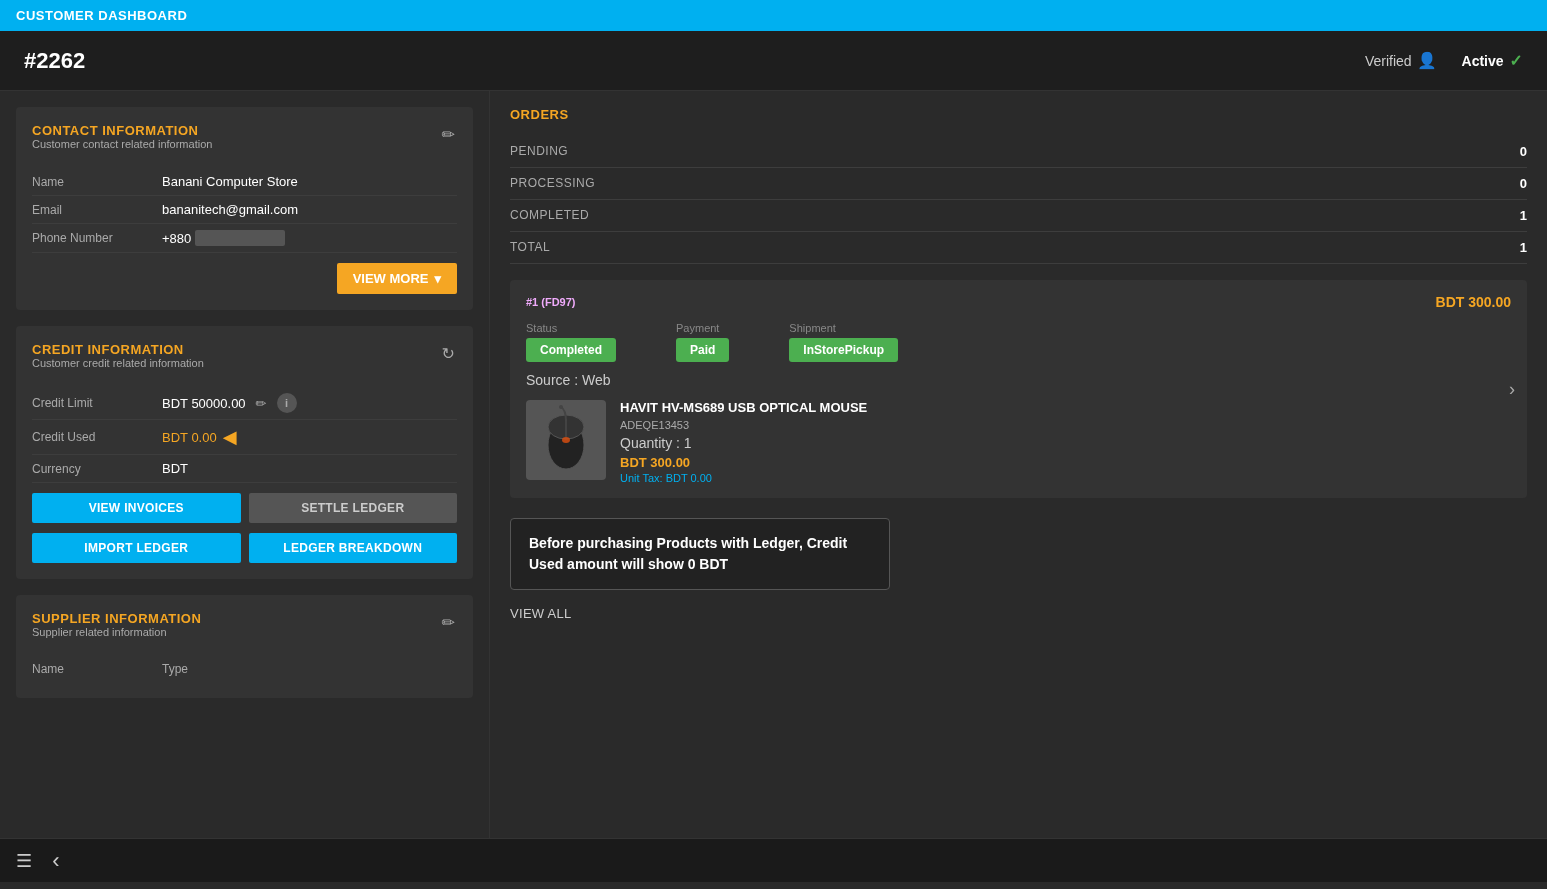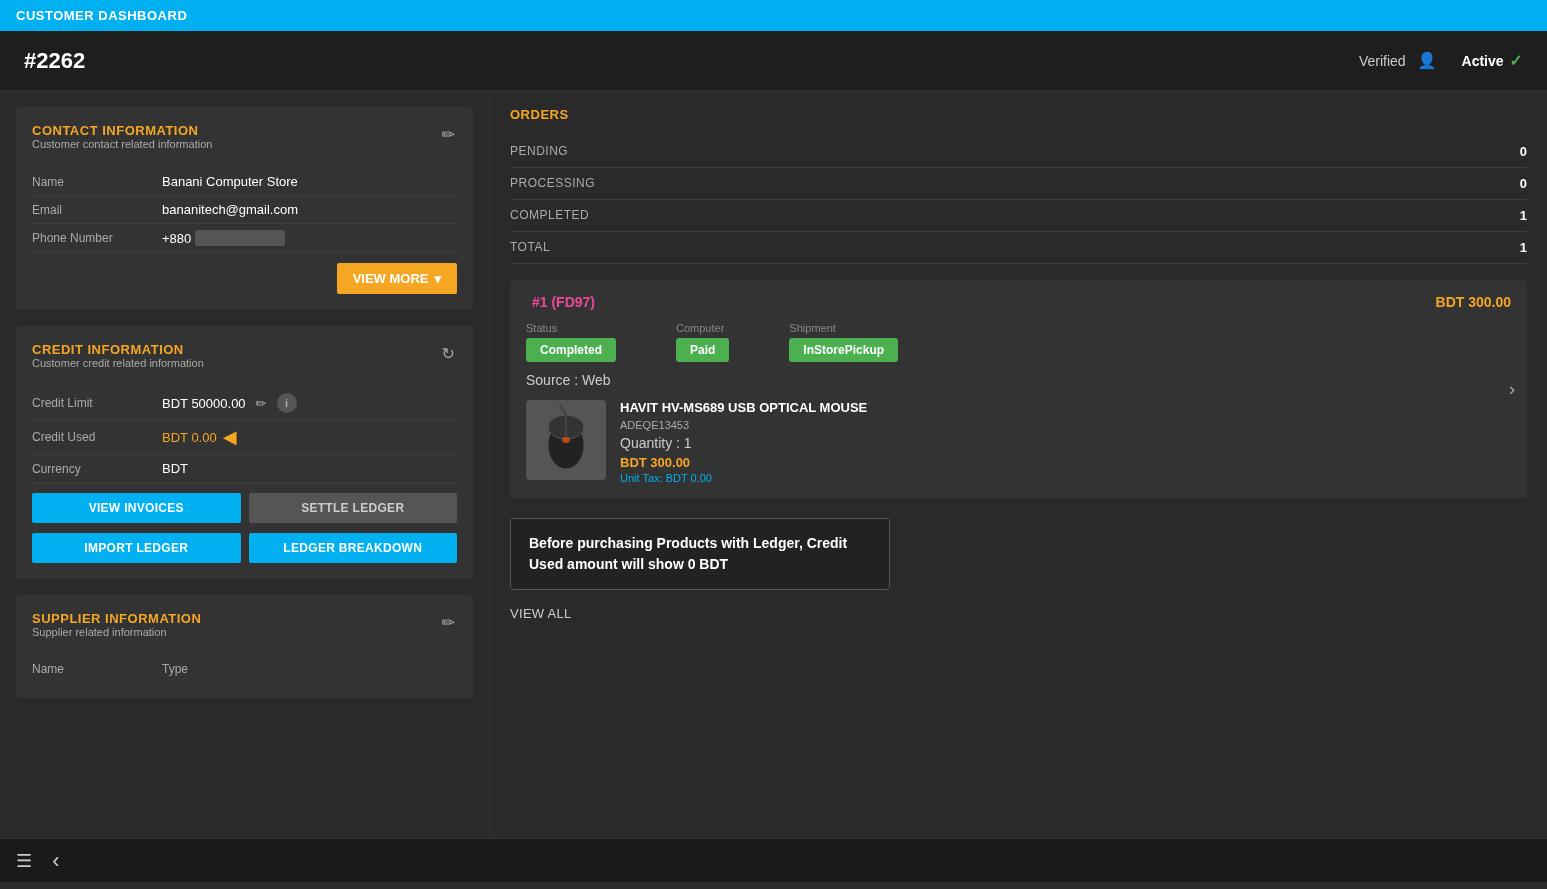--- a/index.html
+++ b/index.html
@@ -31,21 +31,21 @@
       font-weight: bold;
     }
     .header-right {
       display: flex;
       align-items: center;
       gap: 24px;
     }
     .header-verified {
       display: flex;
       align-items: center;
-      gap: 12px;
+      gap: 6px;
       color: #ccc;
       font-size: 14px;
     }
     .header-active {
       display: flex;
       align-items: center;
       gap: 6px;
       color: #fff;
       font-size: 14px;
       font-weight: bold;
@@ -214,24 +214,23 @@
       margin-top: 16px;
       padding: 14px 16px;
     }
     .order-card-header {
       display: flex;
       justify-content: space-between;
       align-items: center;
       margin-bottom: 12px;
     }
     .order-id {
-      color: #ec4899;
-      font-size: 14px;
-      font-weight: bold;
-      margin-left: 6px;
+      color: #f0abfc;
+      font-size: 11px;
+      font-weight: bold;
     }
     .order-amount {
       color: #f5a623;
       font-size: 14px;
       font-weight: bold;
     }
     .order-meta-row {
       display: flex;
       gap: 60px;
       margin-bottom: 10px;
@@ -500,21 +499,21 @@
         <span class="order-id">#1 (FD97)</span>
         <span class="order-amount">BDT 300.00</span>
       </div>
 
       <div class="order-meta-row">
         <div>
           <div class="order-meta-label">Status</div>
           <span class="status-badge badge-green">Completed</span>
         </div>
         <div>
-          <div class="order-meta-label">Computer</div>
+          <div class="order-meta-label">Payment</div>
           <span class="status-badge badge-paid">Paid</span>
         </div>
         <div>
           <div class="order-meta-label">Shipment</div>
           <span class="status-badge badge-instore">InStorePickup</span>
         </div>
       </div>
 
       <div class="order-source">Source : Web</div>
 

